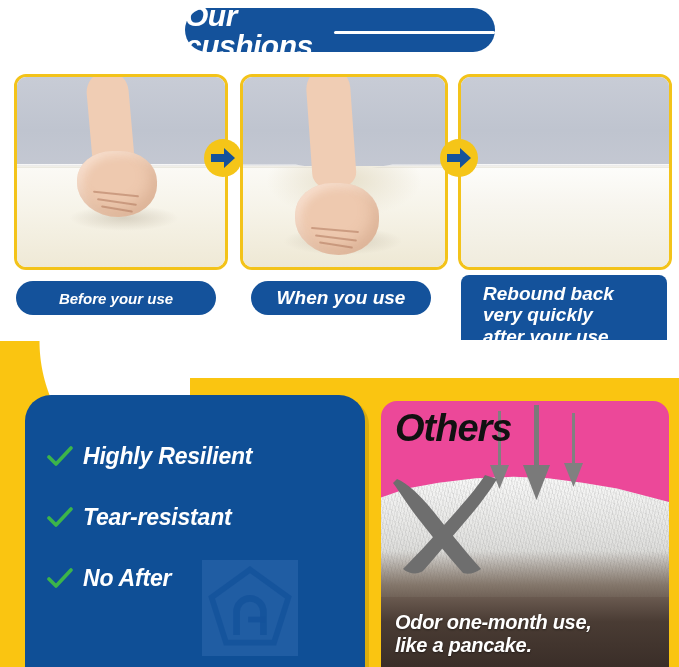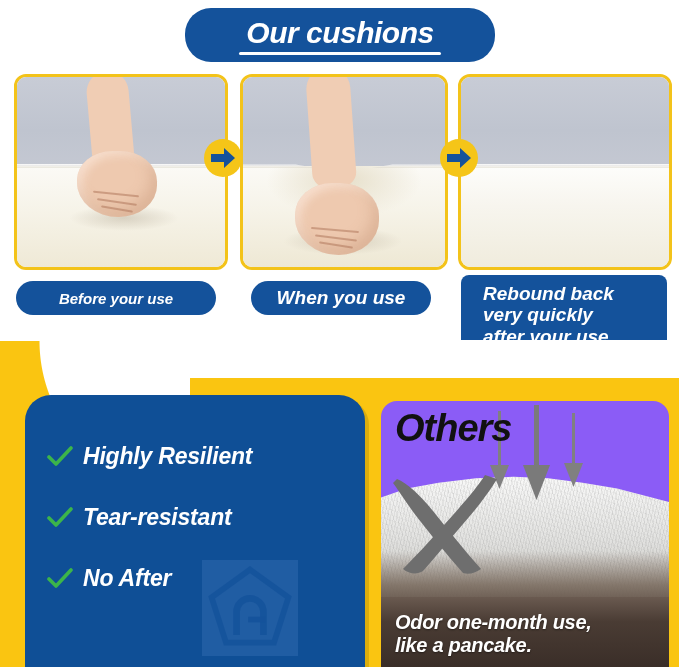--- a/index.html
+++ b/index.html
@@ -7,24 +7,24 @@
     width:679px;height:667px;
     background:#ffffff;
     font-family:"Liberation Sans", sans-serif;
     overflow:hidden;
     position:relative;
   }
   .stage{position:relative;width:679px;height:667px;overflow:hidden;background:#fff;}
 
   
   .title-pill{
-    position:absolute; left:185px; top:8px; width:310px; height:54px;
+    position:absolute; left:185px; top:8px; width:310px; height:44px;
     background:#14529B; border-radius:26px;
     display:flex; align-items:center; justify-content:center;
-    flex-direction:column;
+    flex-direction:row;
   }
   .title-pill .t-text{
     color:#ffffff; font-weight:bold; font-style:italic;
     font-size:30px; letter-spacing:-0.5px; line-height:1;
     margin-top:2px;
   }
   .title-pill .t-underline{
     width:202px;height:3px;background:#ffffff;margin-top:4px;border-radius:2px;
   }
 
@@ -146,21 +146,21 @@
     letter-spacing:-0.2px;white-space:nowrap;
   }
   .watermark{
     position:absolute;left:202px;top:560px;width:96px;height:96px;
     opacity:1;z-index:3;
   }
 
   
   .others-card{
     position:absolute;left:381px;top:401px;width:288px;height:266px;
-    background:#8b5cf6;border-radius:16px 16px 0 0;overflow:hidden;
+    background:#ec4899;border-radius:16px 16px 0 0;overflow:hidden;
   }
   .others-title{
     position:absolute;left:14px;top:6px;
     font-size:38px;font-weight:bold;font-style:italic;color:#111111;
     letter-spacing:-1px;z-index:5;
   }
   .foam-photo{
     position:absolute;left:0;right:0;top:58px;height:148px;overflow:hidden;
   }
   .foam-photo .surface{

